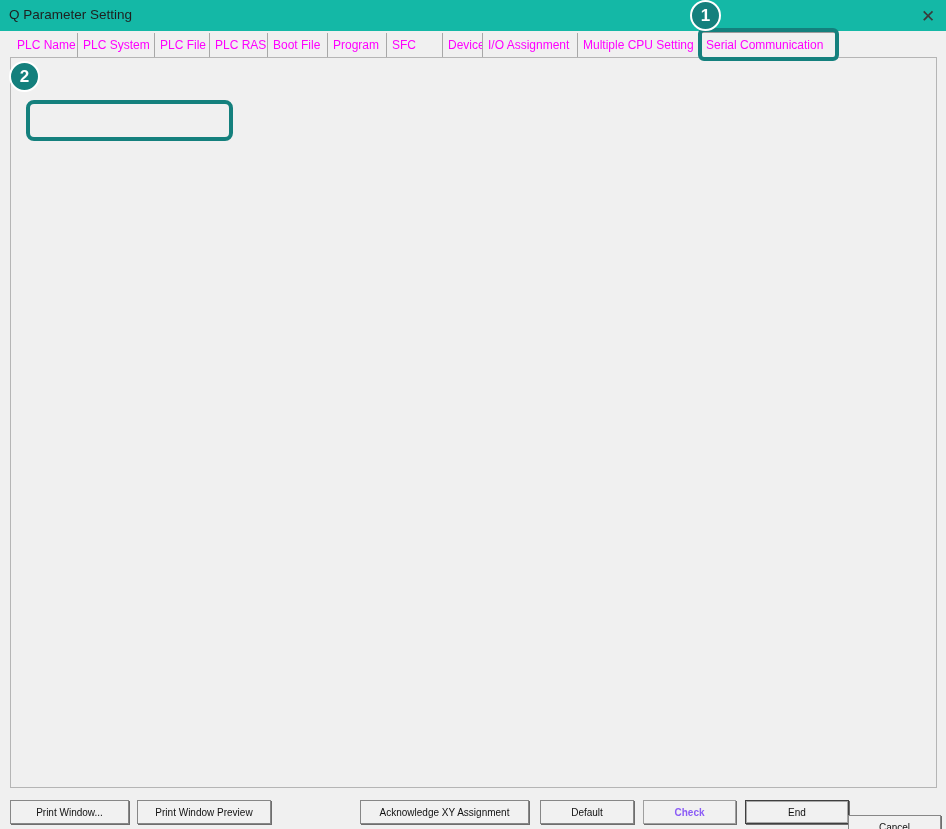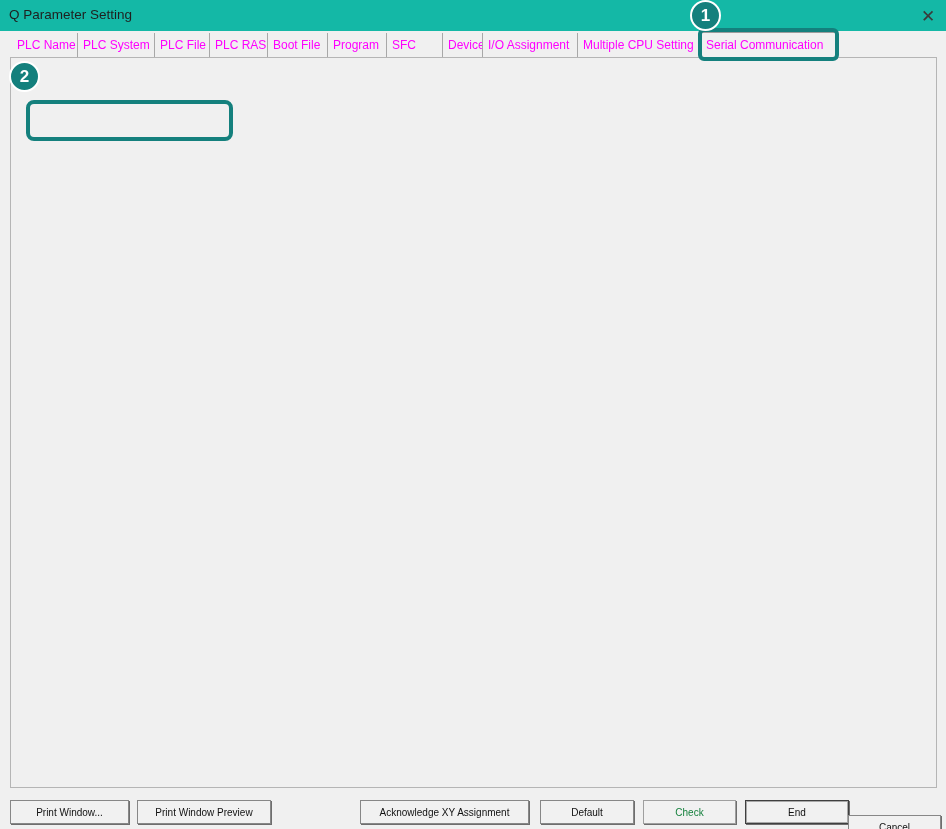--- a/index.html
+++ b/index.html
@@ -68,21 +68,21 @@
 
   
   .cb-dis { position:absolute; width:13px; height:13px; background:#f2f2f2; border:1px solid #9a9a9a; color:#8a8a8a; font-size:11px; line-height:11px; text-align:center; }
   .dis-label { position:absolute; font-size:12px; color:#8e8e8e; white-space:nowrap; }
 
   
   .data-lines { position:absolute; left:10px; top:16px; font-size:12px; color:#1a1a1a; line-height:16px; white-space:pre; }
 
   
   .btn { position:absolute; top:800px; height:24px; background:#f1f1f1; border:1px solid #878787; box-shadow:1px 1px 0 #6e6e6e; font-size:10px; color:#111; display:flex; align-items:center; justify-content:center; font-family:"Liberation Sans", sans-serif; }
-  .btn.disabled { color:#15803d; border-color:#9f9f9f; }
+  .btn.disabled { color:#8b5cf6; border-color:#9f9f9f;font-weight:bold; }
   .btn.default-btn { border:1px solid #3f3f3f; box-shadow: inset 0 0 0 1px #a8a8a8, 1px 1px 0 #6e6e6e; }
   .b-print   { left:10px;  width:119px; }
   .b-preview { left:137px; width:134px; }
   .b-ack     { left:360px; width:169px; }
   .b-default { left:540px; width:94px;  }
   .b-check   { left:643px; width:93px;  }
   .b-end     { left:745px; width:104px;  }
   .b-cancel  { left:848px; width:93px;margin-top:15px;  }
 </style>
 </head>

